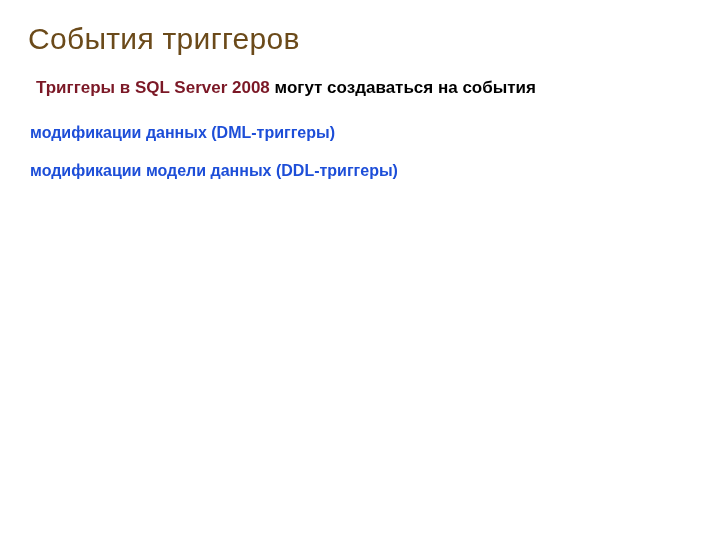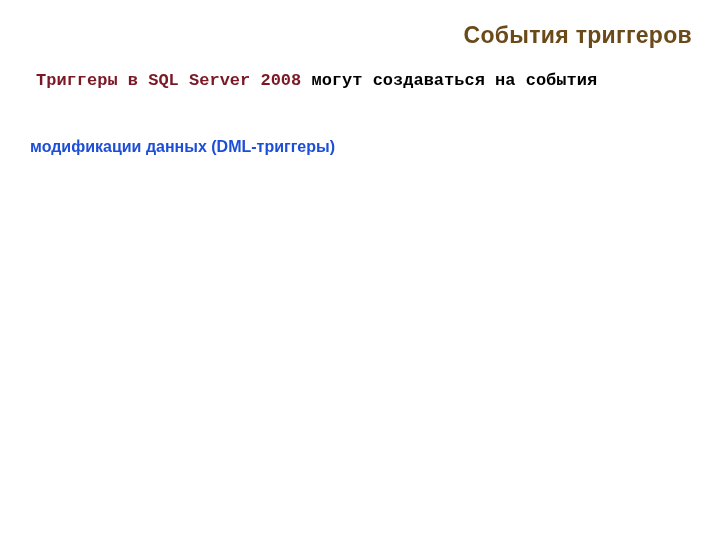--- a/index.html
+++ b/index.html
@@ -14,35 +14,34 @@
       font-family: Arial, Helvetica, sans-serif;
       overflow: hidden;
       position: relative;
     }
     .slide {
       width: 100%;
       height: 100%;
       padding: 20px 28px;
     }
     .title {
-      text-align: right;
+      text-align: left;
       color: #6b4a1a;
-      font-size: 23px;
-      font-weight: 700;
+      font-size: 30px;
+      font-weight: 400;
       margin-top: 2px;
       margin-bottom: 22px;
       letter-spacing: 0.3px;
     }
     .intro {
       font-size: 17px;
       font-weight: 700;
       color: #000000;
-      margin-bottom: 48px;
+      margin-bottom: 26px;
       padding-left: 8px;
-      font-family: Liberation Mono, monospace;
     }
     .intro .highlight {
       color: #7b1826;
     }
     .bullet {
       font-size: 16px;
       font-weight: 700;
       color: #1d4ed8;
       padding-left: 2px;
       margin-bottom: 20px;
@@ -50,13 +49,14 @@
   </style>
 </head>
 <body>
 
 <div class="slide">
   <h1 class="title">События триггеров</h1>
   <p class="intro">
     <span class="highlight">Триггеры в SQL Server 2008 </span><span> могут создаваться на события</span>
   </p>
   <p class="bullet">модификации данных (DML-триггеры)</p>
+  <p class="bullet">модификации модели данных (DDL-триггеры)</p>
 </div>
 
 </body></html>

